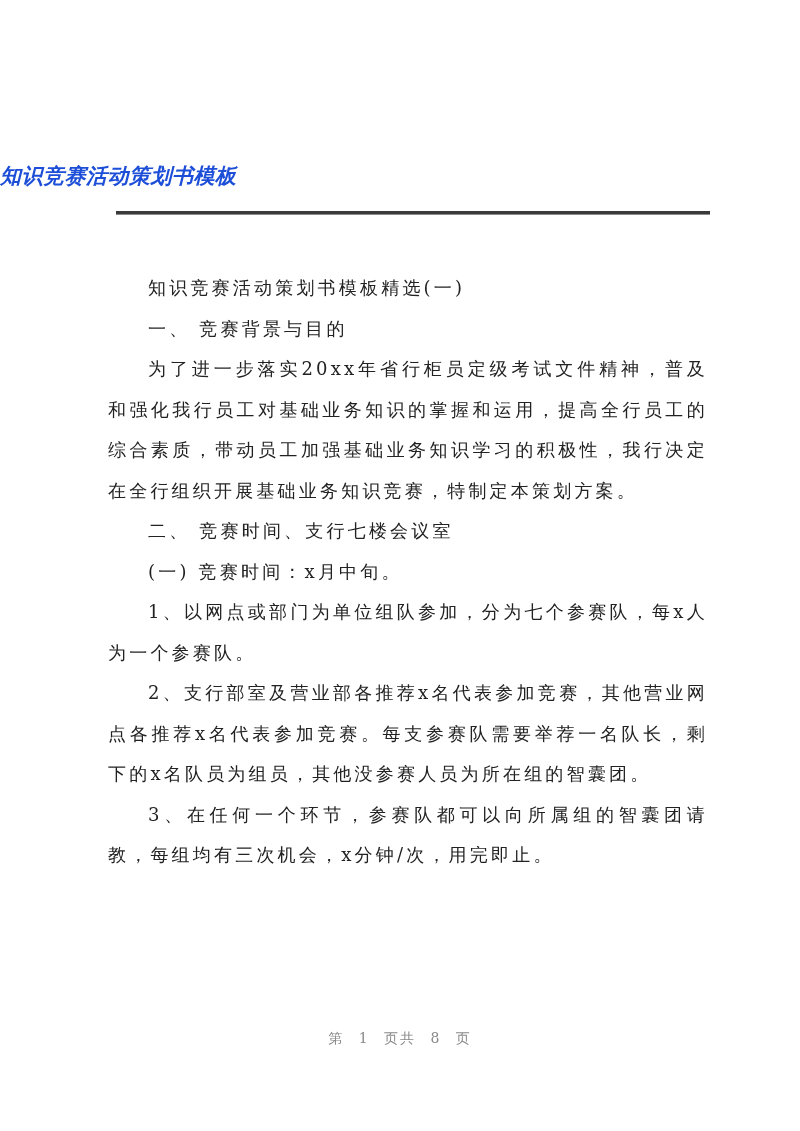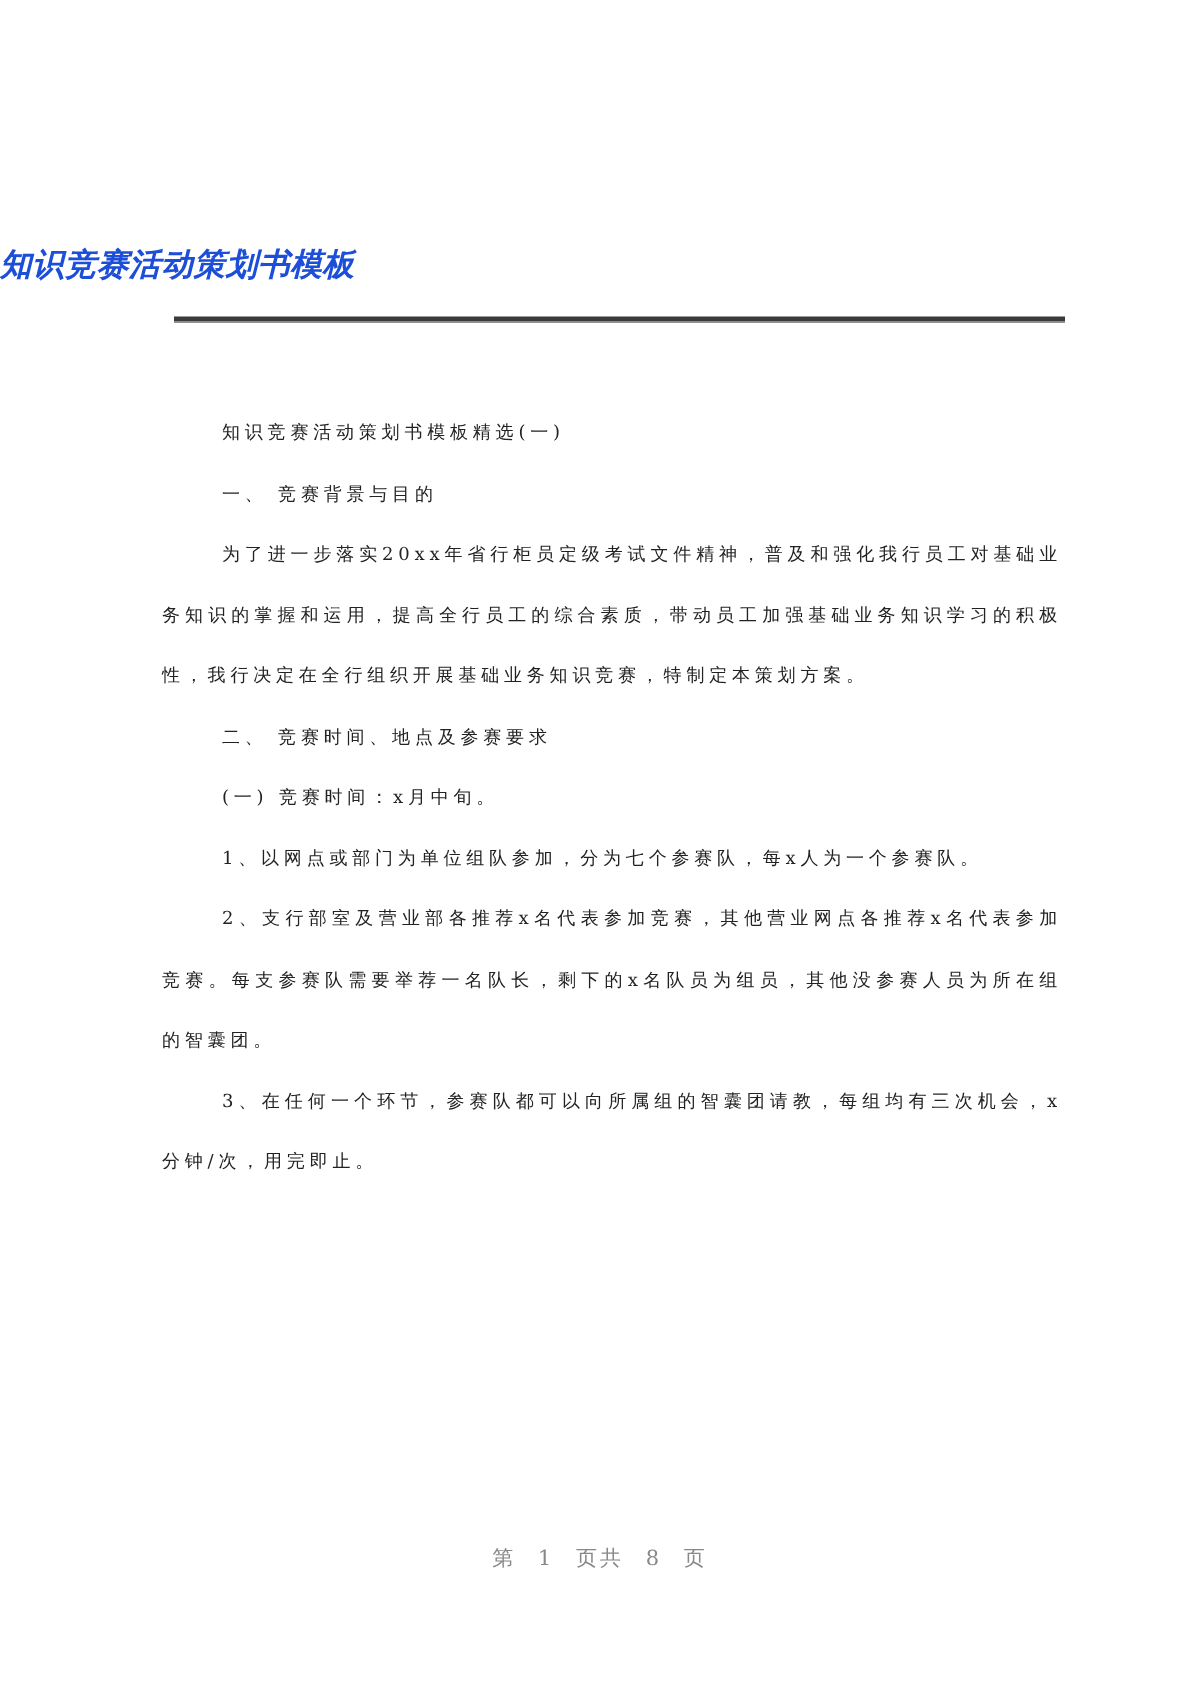--- a/index.html
+++ b/index.html
@@ -43,21 +43,21 @@
       width: 594px;
       height: 3px;
       background: #3a3a3a;
       border-bottom: 1px solid #8a8a8a;
     }
     .body-text {
       position: absolute;
       top: 268px;
       left: 108px;
       width: 600px;
-      font-size: 12px;
+      font-size: 18px;
       line-height: 40.5px;
       letter-spacing: 3.2px;
       color: #222222;
     }
     .body-text p {
       margin: 0;
       text-indent: 40px;
       text-align: justify;
       text-align-last: left;
     }
@@ -79,21 +79,21 @@
 <div class="page">
 
   <h1 class="doc-title">知识竞赛活动策划书模板</h1>
 
   <div class="title-rule"></div>
 
   <div class="body-text">
     <p>知识竞赛活动策划书模板精选(一)</p>
     <p>一、 竞赛背景与目的</p>
     <p>为了进一步落实20xx年省行柜员定级考试文件精神，普及和强化我行员工对基础业务知识的掌握和运用，提高全行员工的综合素质，带动员工加强基础业务知识学习的积极性，我行决定在全行组织开展基础业务知识竞赛，特制定本策划方案。</p>
-    <p>二、 竞赛时间、地点及参赛要求</p>
+    <p>二、 竞赛时间、支行七楼会议室</p>
     <p>(一) 竞赛时间：x月中旬。</p>
     <p>1、以网点或部门为单位组队参加，分为七个参赛队，每x人为一个参赛队。</p>
     <p>2、支行部室及营业部各推荐x名代表参加竞赛，其他营业网点各推荐x名代表参加竞赛。每支参赛队需要举荐一名队长，剩下的x名队员为组员，其他没参赛人员为所在组的智囊团。</p>
     <p>3、在任何一个环节，参赛队都可以向所属组的智囊团请教，每组均有三次机会，x分钟/次，用完即止。</p>
   </div>
 
   <div class="footer">第 1 页共 8 页</div>
 
 </div>
 

